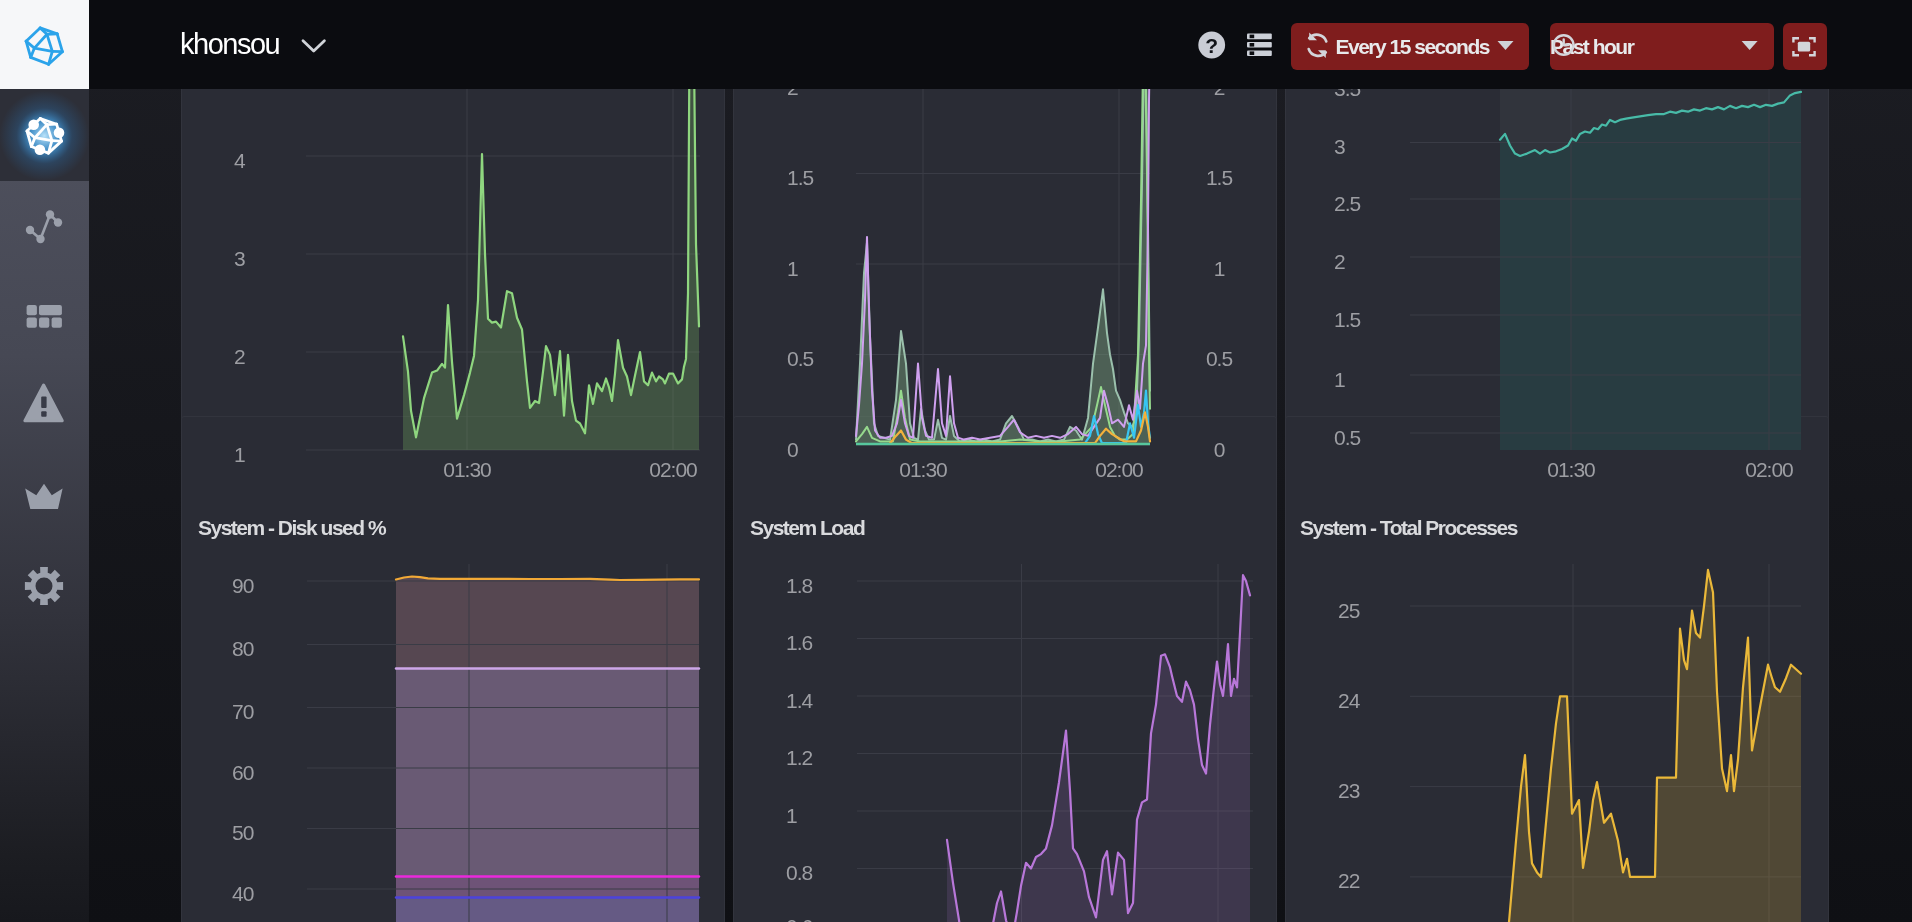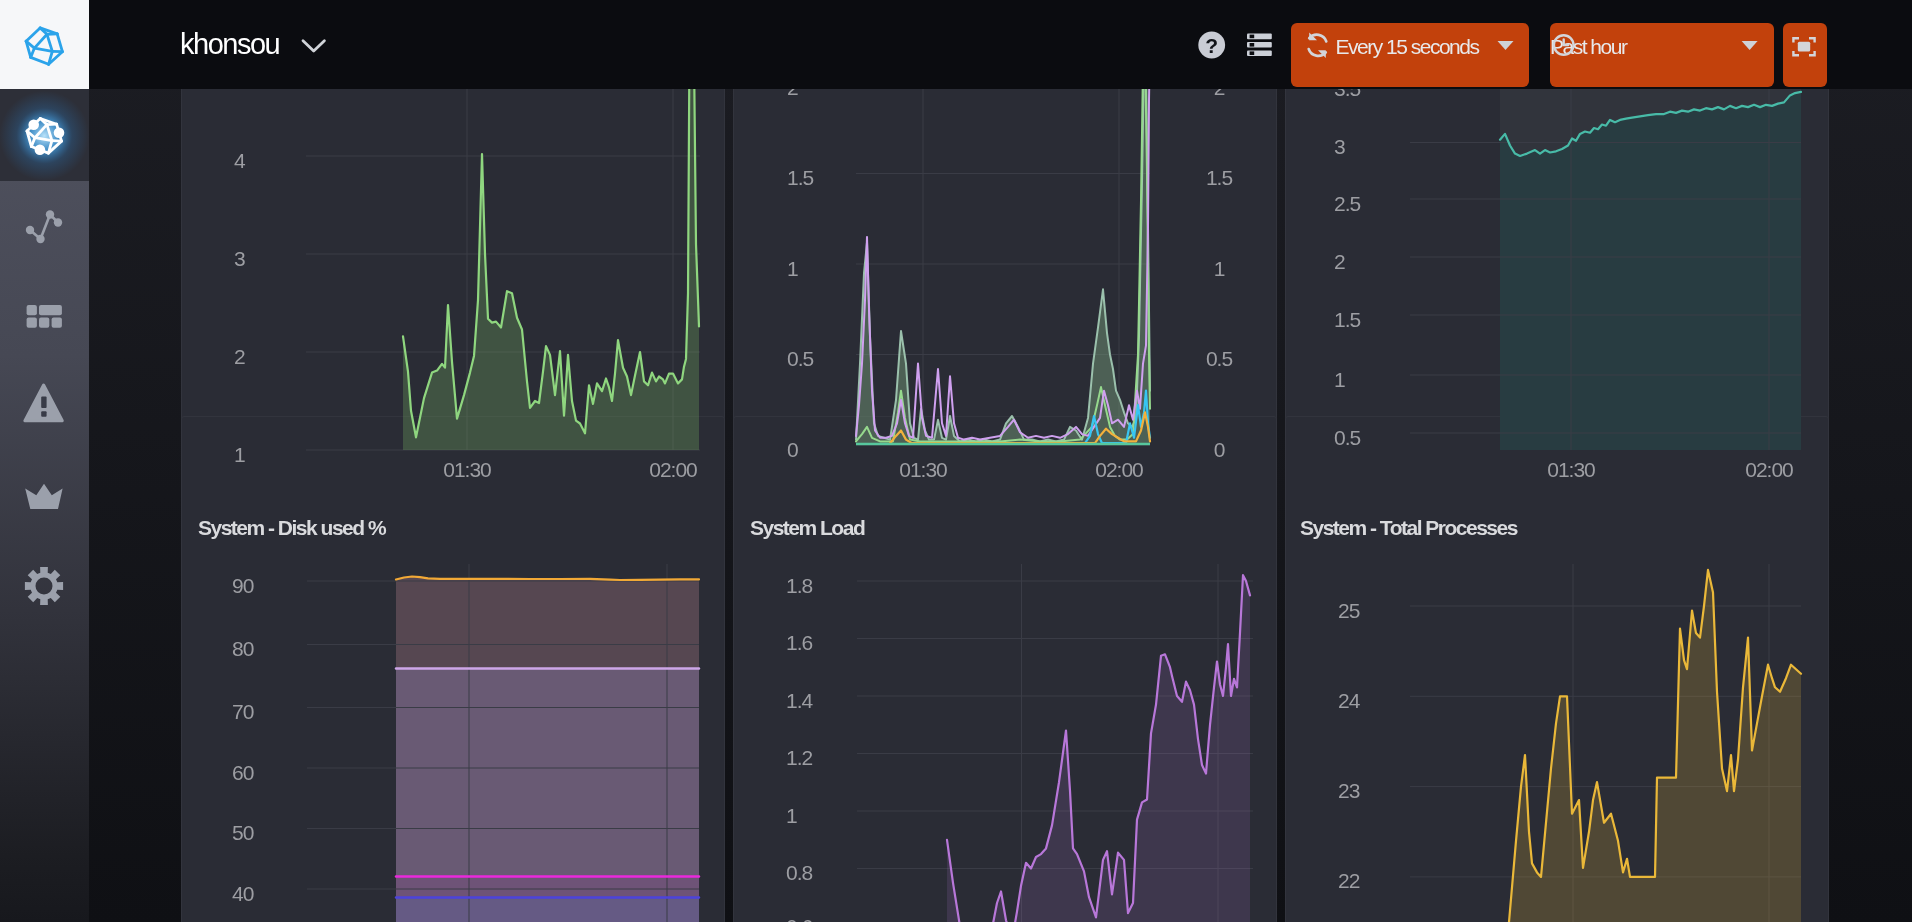--- a/index.html
+++ b/index.html
@@ -1,19 +1,19 @@
 <!DOCTYPE html>
 <html><head><meta charset="utf-8">
 <style>
 *{margin:0;padding:0;box-sizing:border-box}
 html,body{width:1912px;height:922px;overflow:hidden;background:#141519;font-family:"Liberation Sans",sans-serif;}
 #nav{position:absolute;left:0;top:0;width:1912px;height:89px;background:#0b0c10;z-index:50}
 #logo{position:absolute;left:0;top:0;width:89px;height:89px;background:#f6f7f9}
 #brand{position:absolute;left:180px;top:0;height:94px;line-height:89px;color:#ffffff;font-size:29px;letter-spacing:-1.5px}
-.navbtn{position:absolute;top:23px;height:64px;background:#c2410c;border-radius:6px;color:#e8e9eb;font-size:21px;font-weight:normal;letter-spacing:-1.5px;line-height:47px}
+.navbtn{position:absolute;top:23px;height:47px;background:#7f1d1d;border-radius:6px;color:#e8e9eb;font-size:21px;font-weight:bold;letter-spacing:-1.5px;line-height:47px}
 #dash{position:absolute;left:89px;top:0;width:1823px;height:922px;background:linear-gradient(180deg,#1c1d23 0%,#0f1014 100%)}
 .panel{position:absolute;background:#2a2c35;border-radius:3px;border:1px solid #32343d}
 #side{position:absolute;left:0;top:89px;width:89px;height:833px;background:linear-gradient(180deg,#50525f 0%,#464854 32%,#31323b 64%,#1c1d22 92%,#17181d 100%)}
 #sidetile{position:absolute;left:0;top:0;width:89px;height:92px;background:#2d2f38}
 </style></head>
 <body>
 <div id="dash">
  <div class="panel" style="left:92px;top:-60px;width:544px;height:555px"></div>
  <div class="panel" style="left:644px;top:-60px;width:544px;height:555px"></div>
  <div class="panel" style="left:1196px;top:-60px;width:544px;height:555px"></div>

